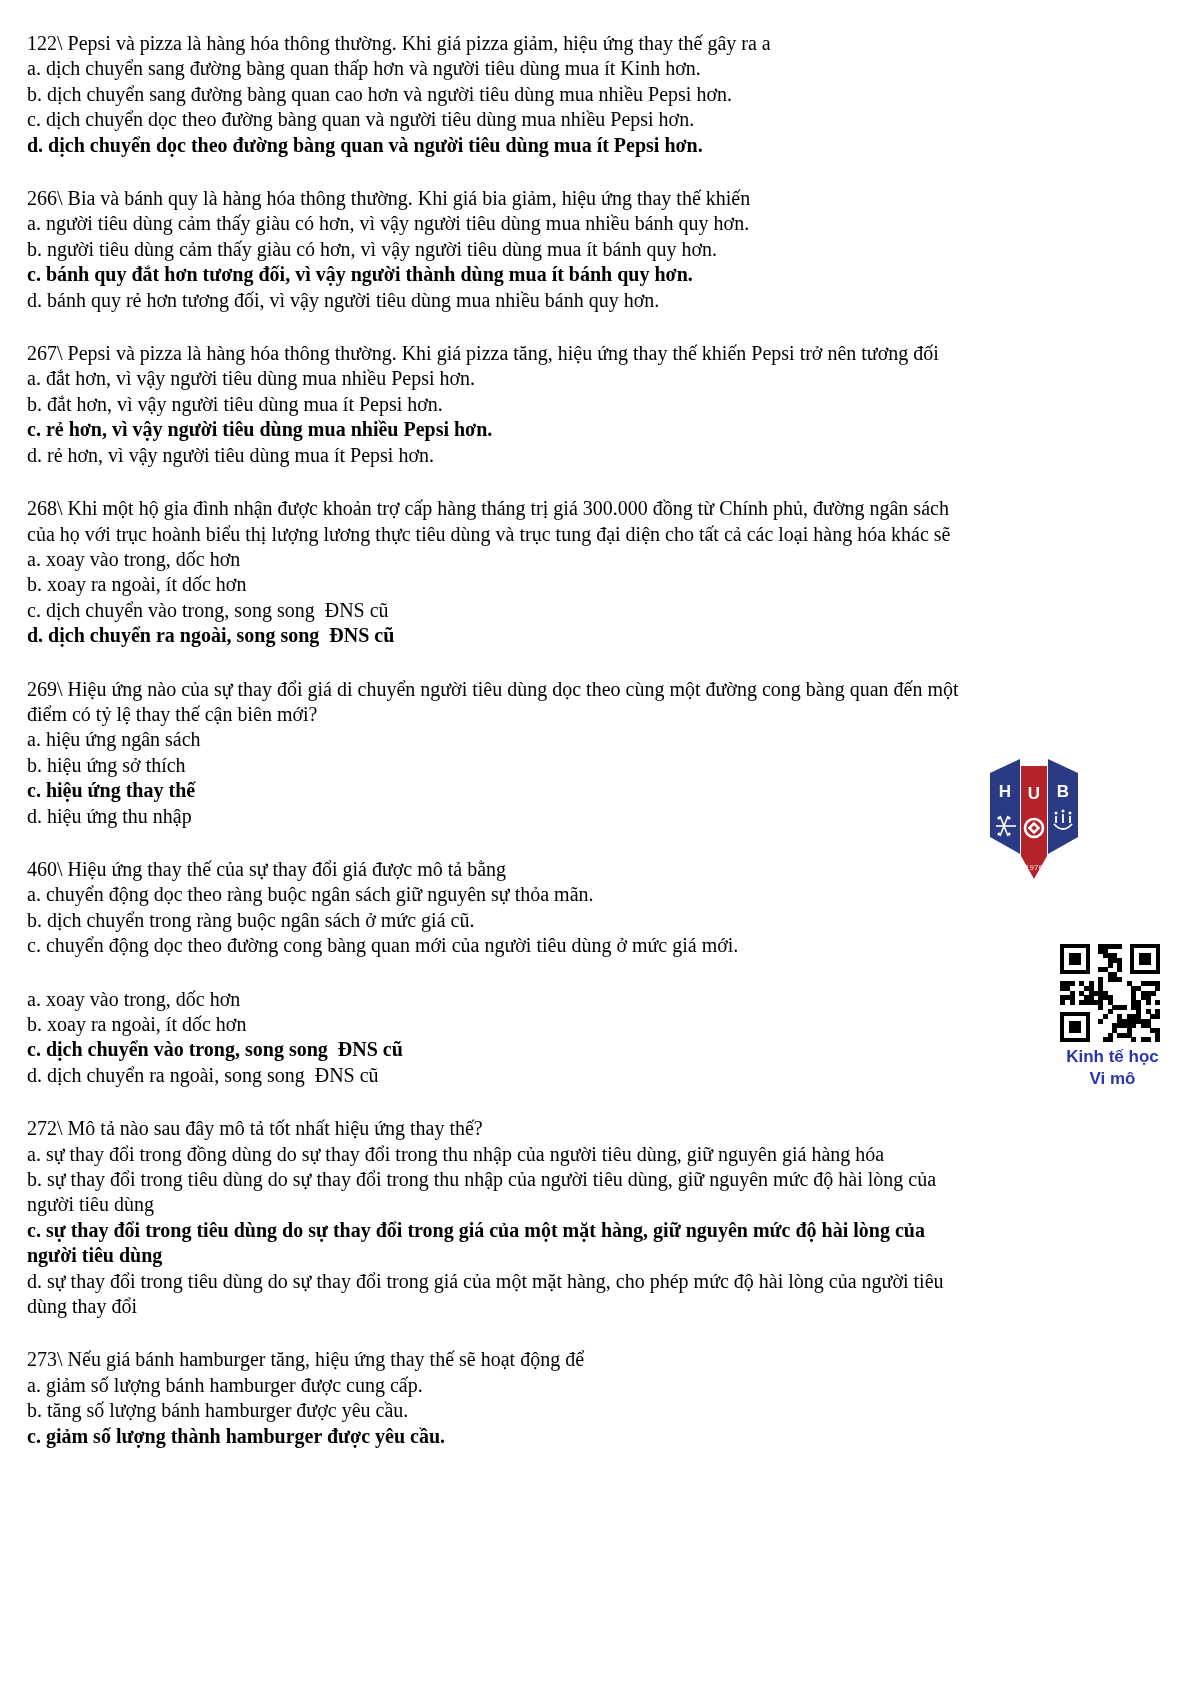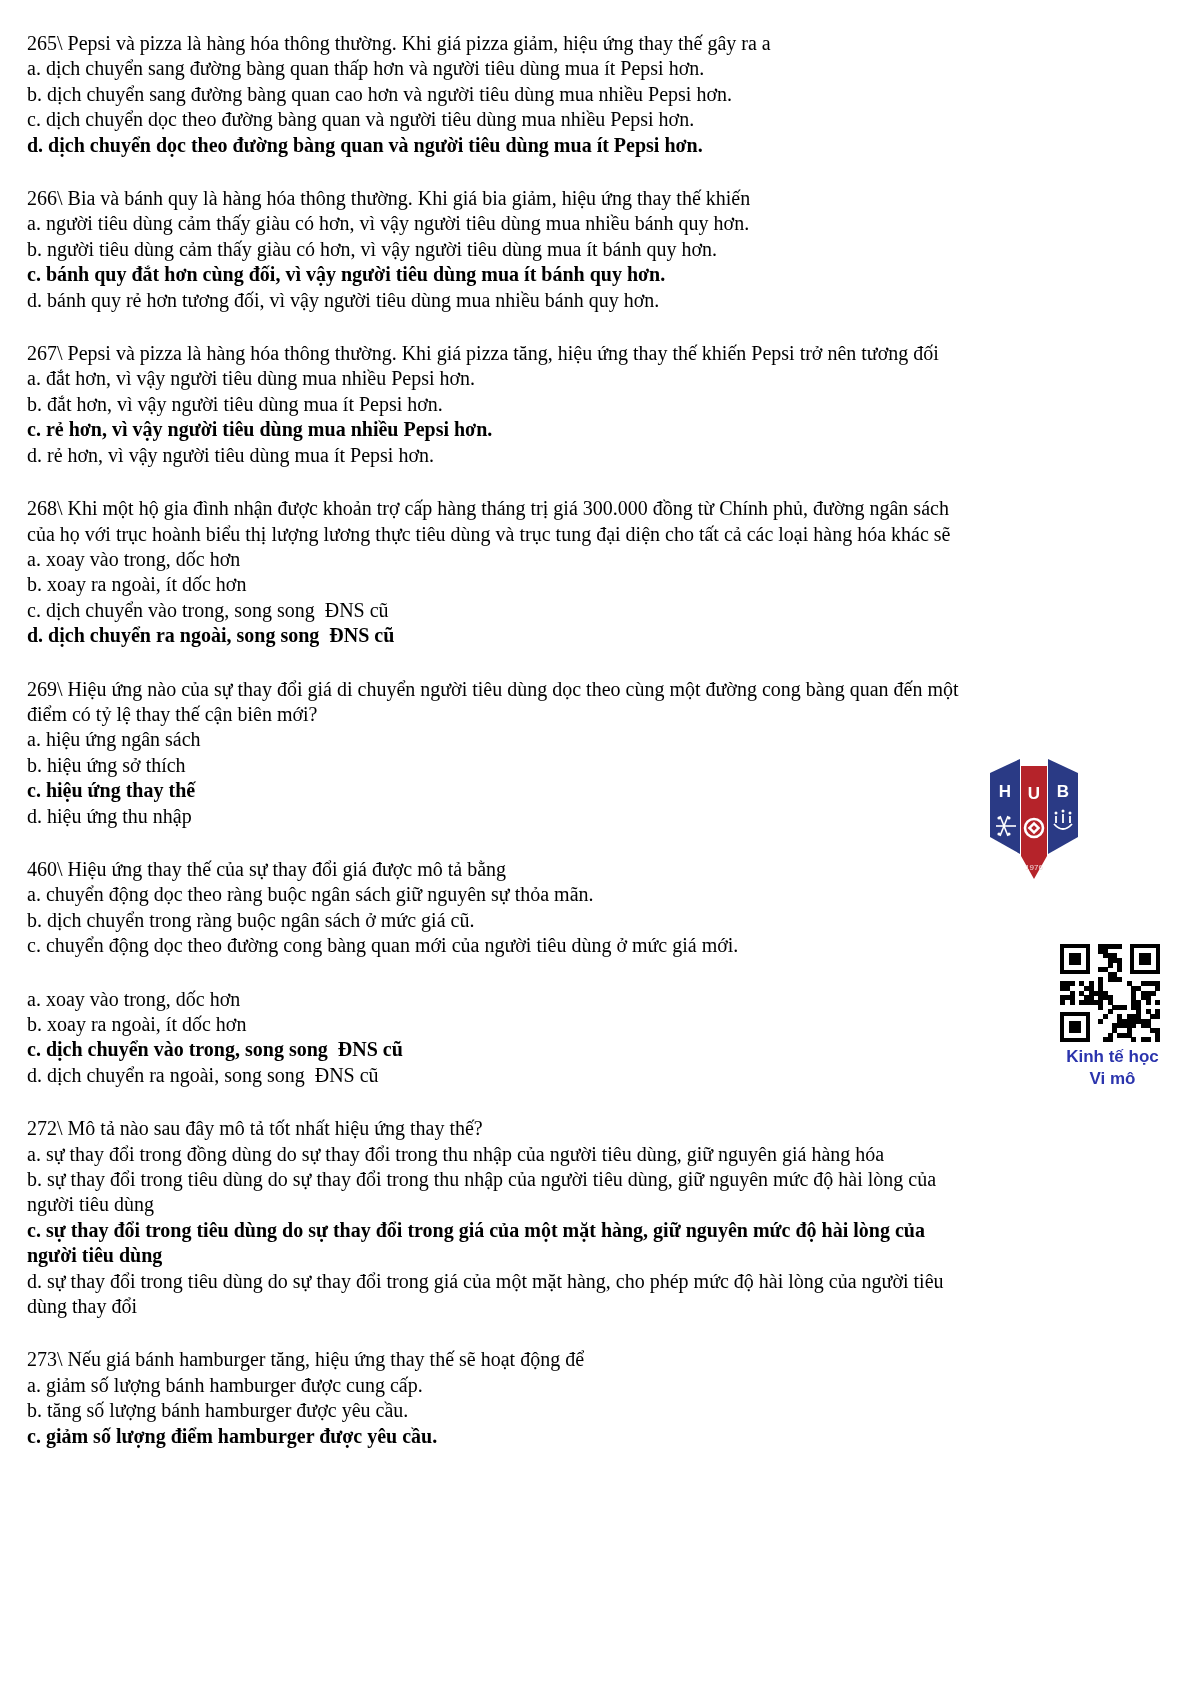--- a/index.html
+++ b/index.html
@@ -29,31 +29,31 @@
     position:absolute;left:1035px;top:1046px;width:155px;text-align:center;
     font-family:"Liberation Sans","DejaVu Sans",sans-serif;
     font-weight:bold;font-size:17px;line-height:22px;color:#2b34ad;
   }
 </style>
 </head>
 <body>
 
 <div class="content">
     <div class="question">
-      <div class="line stem">265\ Pepsi và pizza là hàng hóa thông thường. Khi giá pizza giảm, hiệu ứng thay thế gây ra a</div>
-      <div class="line opt">a. dịch chuyển sang đường bàng quan thấp hơn và người tiêu dùng mua ít Pepsi hơn.</div>
+      <div class="line stem">122\ Pepsi và pizza là hàng hóa thông thường. Khi giá pizza giảm, hiệu ứng thay thế gây ra a</div>
+      <div class="line opt">a. dịch chuyển sang đường bàng quan thấp hơn và người tiêu dùng mua ít Kinh hơn.</div>
       <div class="line opt">b. dịch chuyển sang đường bàng quan cao hơn và người tiêu dùng mua nhiều Pepsi hơn.</div>
       <div class="line opt">c. dịch chuyển dọc theo đường bàng quan và người tiêu dùng mua nhiều Pepsi hơn.</div>
       <div class="line opt correct">d. dịch chuyển dọc theo đường bàng quan và người tiêu dùng mua ít Pepsi hơn.</div>
     </div>
     <div class="question">
       <div class="line stem">266\ Bia và bánh quy là hàng hóa thông thường. Khi giá bia giảm, hiệu ứng thay thế khiến</div>
       <div class="line opt">a. người tiêu dùng cảm thấy giàu có hơn, vì vậy người tiêu dùng mua nhiều bánh quy hơn.</div>
       <div class="line opt">b. người tiêu dùng cảm thấy giàu có hơn, vì vậy người tiêu dùng mua ít bánh quy hơn.</div>
-      <div class="line opt correct">c. bánh quy đắt hơn cùng đối, vì vậy người tiêu dùng mua ít bánh quy hơn.</div>
+      <div class="line opt correct">c. bánh quy đắt hơn tương đối, vì vậy người thành dùng mua ít bánh quy hơn.</div>
       <div class="line opt">d. bánh quy rẻ hơn tương đối, vì vậy người tiêu dùng mua nhiều bánh quy hơn.</div>
     </div>
     <div class="question">
       <div class="line stem">267\ Pepsi và pizza là hàng hóa thông thường. Khi giá pizza tăng, hiệu ứng thay thế khiến Pepsi trở nên tương đối</div>
       <div class="line opt">a. đắt hơn, vì vậy người tiêu dùng mua nhiều Pepsi hơn.</div>
       <div class="line opt">b. đắt hơn, vì vậy người tiêu dùng mua ít Pepsi hơn.</div>
       <div class="line opt correct">c. rẻ hơn, vì vậy người tiêu dùng mua nhiều Pepsi hơn.</div>
       <div class="line opt">d. rẻ hơn, vì vậy người tiêu dùng mua ít Pepsi hơn.</div>
     </div>
     <div class="question">
@@ -91,21 +91,21 @@
 người tiêu dùng</div>
       <div class="line opt correct">c. sự thay đổi trong tiêu dùng do sự thay đổi trong giá của một mặt hàng, giữ nguyên mức độ hài lòng của
 người tiêu dùng</div>
       <div class="line opt">d. sự thay đổi trong tiêu dùng do sự thay đổi trong giá của một mặt hàng, cho phép mức độ hài lòng của người tiêu
 dùng thay đổi</div>
     </div>
     <div class="question">
       <div class="line stem">273\ Nếu giá bánh hamburger tăng, hiệu ứng thay thế sẽ hoạt động để</div>
       <div class="line opt">a. giảm số lượng bánh hamburger được cung cấp.</div>
       <div class="line opt">b. tăng số lượng bánh hamburger được yêu cầu.</div>
-      <div class="line opt correct">c. giảm số lượng điểm hamburger được yêu cầu.</div>
+      <div class="line opt correct">c. giảm số lượng thành hamburger được yêu cầu.</div>
     </div>
   </div>
 
 <div class="logo-box">
   <svg viewBox="0 0 88 130">
     <path d="M0 23 L30 9 L30 104 L0 87 Z" fill="#2a3a85"></path>
     <path d="M88 23 L58 9 L58 104 L88 87 Z" fill="#2a3a85"></path>
     <path d="M31 16 L57 16 L57 106 L44 129 L31 106 Z" fill="#b5232a"></path>
     <text x="15" y="47" fill="#ffffff" font-family="Liberation Sans, sans-serif" font-size="17" font-weight="bold" text-anchor="middle">H</text>
     <text x="44" y="49" fill="#ffffff" font-family="Liberation Sans, sans-serif" font-size="17" font-weight="bold" text-anchor="middle">U</text>

